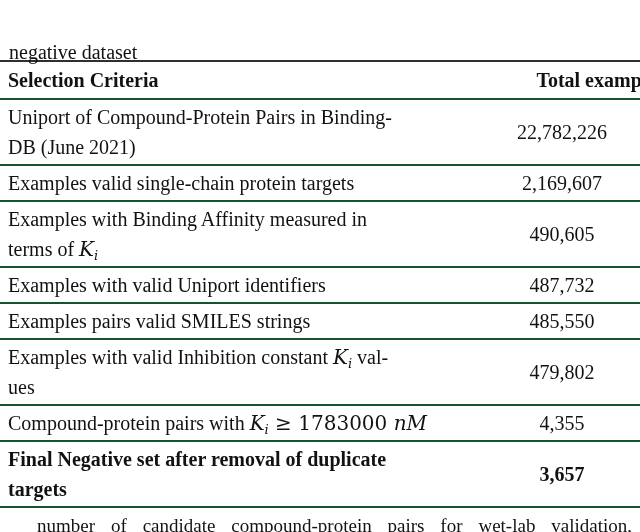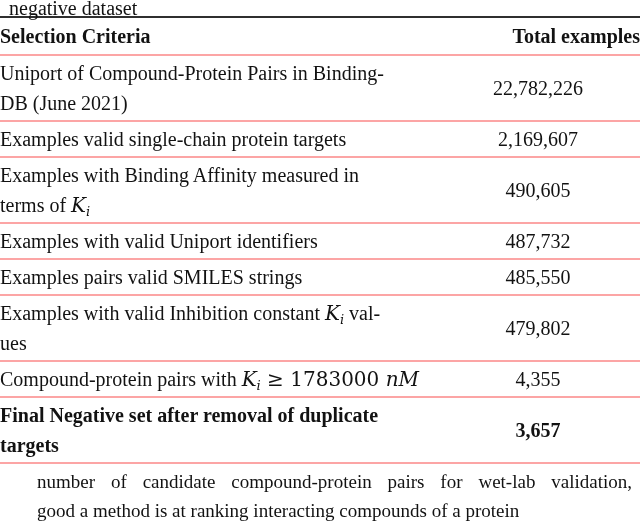--- a/index.html
+++ b/index.html
@@ -4,30 +4,30 @@
 <style>
   html, body { margin: 0; padding: 0; }
   body {
     width: 640px; height: 532px; overflow: hidden;
     background: #ffffff; color: #121212;
     font-family: "Liberation Serif", "DejaVu Serif", serif;
     position: relative;
   }
   .caption {
     font-size: 20px; line-height: 17px; height: 16px;
-    padding-left: 9px; overflow: visible;
+    padding-left: 9px; overflow: visible; margin-top: 44px;
   }
   table.tbl {
     width: 640px; border-collapse: collapse; table-layout: fixed;
     border-top: 2px solid #2f2f2f;
   }
   .tbl th, .tbl td {
-    border-bottom: 2px solid #fca5a5;
+    border-bottom: 2px solid #14532d;
     font-size: 20px; vertical-align: middle;
-    padding: 2px 0;
+    padding: 2px 8px;
   }
   .c1 { width: 440px; text-align: left; padding-left: 10px; padding-right: 6px; }
   .c2 { width: 200px; }
   th.c1 { font-weight: bold; height: 32px; line-height: 30px; white-space: nowrap; }
   th.c2 { font-weight: bold; text-align: right; padding-right: 10px; height: 32px; line-height: 30px; white-space: nowrap; }
   td.c2 { text-align: center; padding-right: 14px; }
   .ln { line-height: 30px; white-space: nowrap; }
   .val { line-height: 30px; }
   tr.bold td, tr.bold .ln { font-weight: bold; }
   .mi { font-style: italic; font-family: "DejaVu Serif", serif; }

